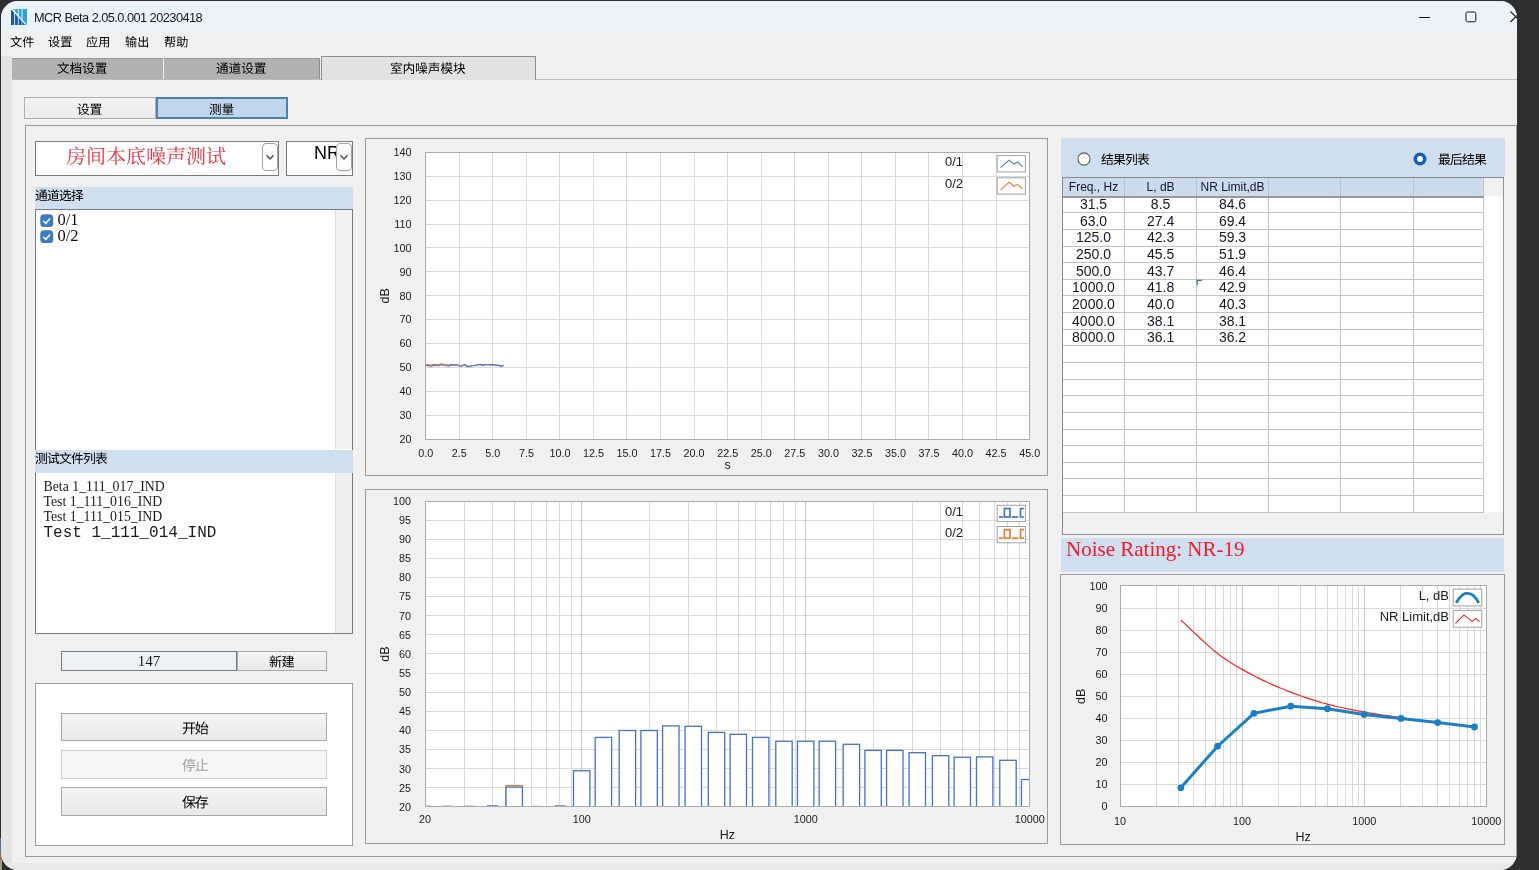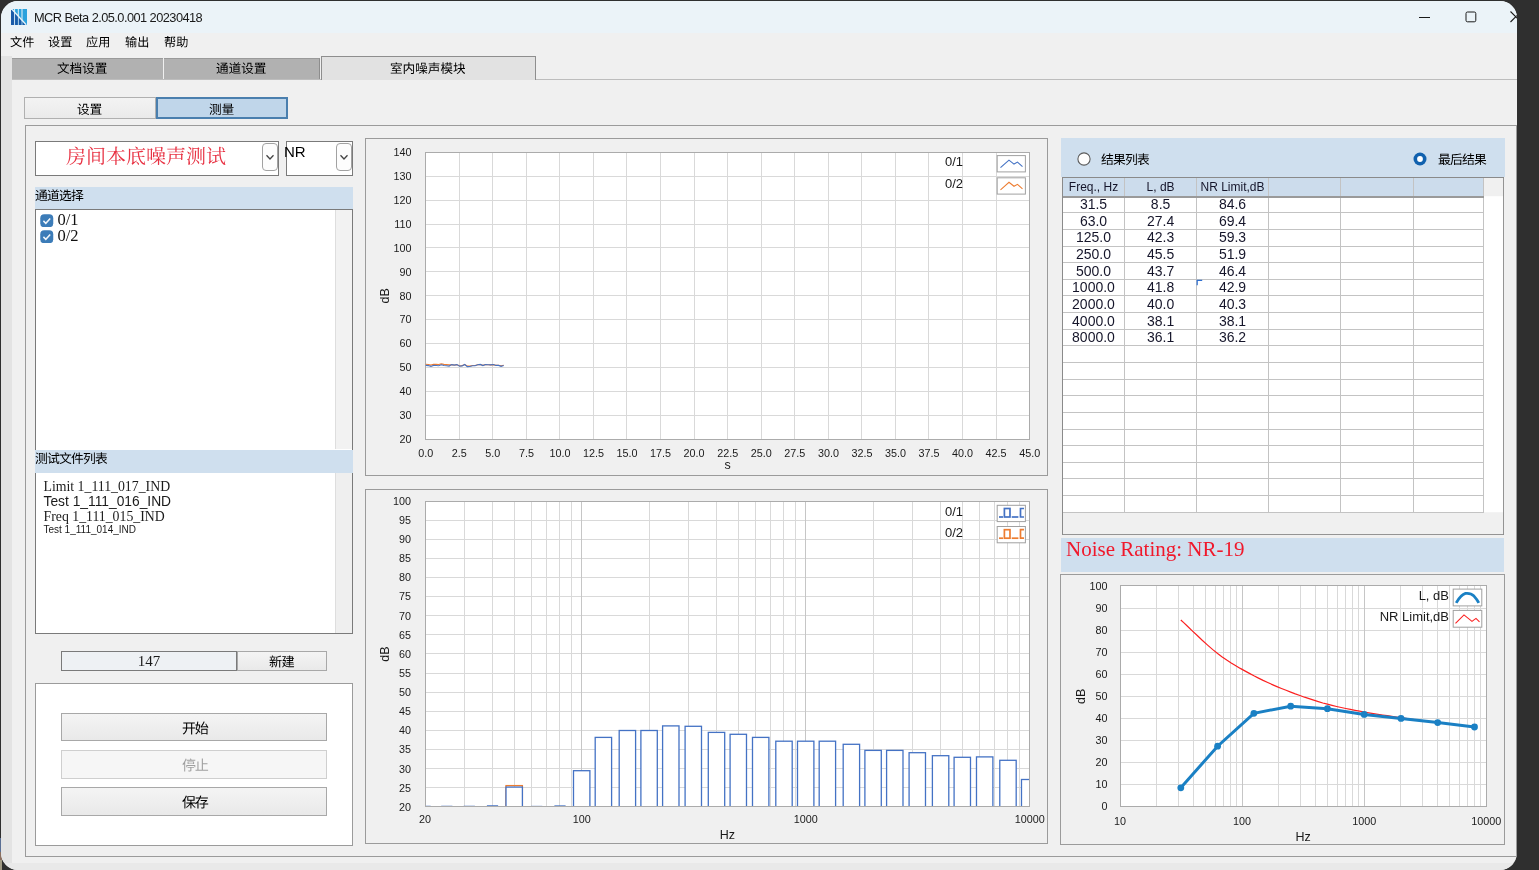--- a/index.html
+++ b/index.html
@@ -98,21 +98,21 @@
 <div style="position:absolute;left:64.5px;top:141.8px">
       <svg width="161" height="26" viewBox="0 0 161 26" style="display:block">
         <path transform="translate(0,20.4)" d="M9.8 -10.1Q10.7 -10.0 11.3 -9.7Q11.9 -9.4 12.2 -9.0Q12.4 -8.7 12.5 -8.4Q12.5 -8.1 12.4 -7.9Q12.2 -7.6 11.9 -7.6Q11.7 -7.6 11.3 -7.8Q11.1 -8.3 10.6 -8.9Q10.0 -9.6 9.6 -10.0ZM11.0 -7.4Q10.9 -6.4 10.8 -5.4Q10.6 -4.4 10.2 -3.4Q9.8 -2.5 9.0 -1.6Q8.2 -0.8 7.0 0.0Q5.7 0.8 3.9 1.5L3.6 1.2Q5.7 0.3 6.8 -0.8Q8.0 -1.8 8.6 -2.9Q9.1 -4.0 9.3 -5.1Q9.5 -6.2 9.5 -7.4ZM15.2 -4.8 16.0 -5.6 17.4 -4.3Q17.2 -4.1 16.7 -4.1Q16.5 -2.2 16.1 -0.9Q15.7 0.4 15.1 0.9Q14.8 1.1 14.2 1.3Q13.6 1.4 13.0 1.4Q13.0 1.1 12.9 0.9Q12.8 0.7 12.6 0.5Q12.4 0.4 11.7 0.2Q11.1 0.1 10.5 -0.0L10.5 -0.3Q11.0 -0.3 11.6 -0.3Q12.2 -0.2 12.8 -0.2Q13.4 -0.1 13.6 -0.1Q14.1 -0.1 14.3 -0.3Q14.6 -0.5 14.8 -1.1Q15.0 -1.8 15.2 -2.7Q15.3 -3.7 15.4 -4.8ZM15.8 -4.8V-4.2H9.4L9.6 -4.8ZM17.2 -8.6Q17.2 -8.6 17.3 -8.4Q17.5 -8.3 17.8 -8.1Q18.1 -7.9 18.4 -7.6Q18.7 -7.4 18.9 -7.1Q18.8 -6.8 18.4 -6.8H5.1L5.0 -7.4H16.2ZM8.6 -16.9Q9.7 -16.7 10.4 -16.4Q11.0 -16.1 11.4 -15.7Q11.7 -15.3 11.8 -15.0Q11.9 -14.6 11.8 -14.4Q11.7 -14.1 11.4 -14.1Q11.2 -14.0 10.8 -14.2Q10.6 -14.6 10.2 -15.1Q9.8 -15.6 9.3 -16.0Q8.8 -16.5 8.4 -16.8ZM16.6 -10.9V-10.3H4.0V-10.9ZM3.3 -14.2V-14.7L4.8 -14.0H4.6V-9.4Q4.6 -8.4 4.5 -7.2Q4.5 -6.1 4.2 -4.9Q4.0 -3.8 3.6 -2.6Q3.2 -1.5 2.5 -0.4Q1.7 0.7 0.7 1.6L0.4 1.3Q1.7 -0.2 2.3 -2.0Q2.9 -3.8 3.1 -5.6Q3.3 -7.5 3.3 -9.4V-14.0ZM16.6 -14.0V-13.4H4.0V-14.0ZM15.9 -14.0 16.6 -14.8 18.1 -13.6Q18.1 -13.5 17.9 -13.4Q17.6 -13.2 17.4 -13.2V-9.9Q17.4 -9.9 17.2 -9.8Q17.0 -9.6 16.7 -9.6Q16.5 -9.5 16.3 -9.5H16.1V-14.0Z M33.0 -3.6V-3.0H26.9V-3.6ZM33.0 -11.3V-10.7H26.9V-11.3ZM33.0 -7.6V-7.0H27.0V-7.6ZM32.3 -11.3 33.0 -12.1 34.4 -10.9Q34.4 -10.8 34.2 -10.7Q34.0 -10.6 33.7 -10.6V-1.9Q33.7 -1.8 33.5 -1.7Q33.4 -1.6 33.1 -1.5Q32.9 -1.4 32.7 -1.4H32.5V-11.3ZM26.2 -12.0 27.6 -11.3H27.4V-1.5Q27.4 -1.4 27.2 -1.2Q26.9 -1.0 26.4 -1.0H26.2V-11.3ZM23.5 -16.9Q24.7 -16.5 25.4 -16.0Q26.1 -15.5 26.4 -15.0Q26.8 -14.5 26.9 -14.1Q26.9 -13.7 26.8 -13.4Q26.6 -13.1 26.3 -13.1Q26.0 -13.0 25.7 -13.2Q25.5 -13.8 25.1 -14.4Q24.7 -15.1 24.2 -15.7Q23.8 -16.3 23.3 -16.7ZM24.3 -13.9Q24.3 -13.7 24.1 -13.6Q24.0 -13.4 23.6 -13.4V1.1Q23.6 1.2 23.4 1.3Q23.3 1.4 23.0 1.5Q22.8 1.6 22.5 1.6H22.3V-14.2ZM37.1 -15.1V-14.5H27.9L27.8 -15.1ZM36.3 -15.1 36.9 -15.9 38.6 -14.6Q38.5 -14.5 38.3 -14.4Q38.1 -14.3 37.8 -14.2V-0.5Q37.8 0.1 37.6 0.5Q37.5 0.9 37.0 1.1Q36.5 1.4 35.6 1.5Q35.5 1.2 35.4 0.9Q35.3 0.7 35.1 0.5Q34.8 0.3 34.4 0.2Q33.9 0.1 33.2 -0.0V-0.3Q33.2 -0.3 33.5 -0.3Q33.9 -0.3 34.4 -0.2Q34.9 -0.2 35.3 -0.2Q35.8 -0.1 35.9 -0.1Q36.3 -0.1 36.4 -0.3Q36.5 -0.4 36.5 -0.6V-15.1Z M50.8 -12.3Q51.4 -10.9 52.4 -9.5Q53.3 -8.1 54.4 -6.9Q55.5 -5.7 56.7 -4.8Q57.9 -3.9 59.2 -3.2L59.1 -3.0Q58.7 -3.0 58.3 -2.7Q58.0 -2.4 57.8 -1.9Q56.3 -3.0 54.9 -4.5Q53.5 -6.0 52.3 -8.0Q51.2 -9.9 50.5 -12.2ZM50.0 -12.0Q48.8 -8.7 46.5 -6.0Q44.2 -3.2 40.9 -1.2L40.7 -1.5Q42.5 -2.9 44.0 -4.6Q45.5 -6.4 46.7 -8.4Q47.8 -10.3 48.5 -12.3H50.0ZM51.4 -16.6Q51.3 -16.3 51.2 -16.2Q51.0 -16.0 50.6 -16.0V1.1Q50.6 1.1 50.5 1.3Q50.3 1.4 50.1 1.5Q49.8 1.5 49.6 1.5H49.3V-16.8ZM53.4 -4.7Q53.4 -4.7 53.6 -4.5Q53.8 -4.4 54.0 -4.2Q54.3 -3.9 54.6 -3.7Q54.9 -3.4 55.1 -3.2Q55.1 -2.8 54.6 -2.8H45.1L44.9 -3.4H52.5ZM56.8 -13.7Q56.8 -13.7 57.0 -13.5Q57.2 -13.4 57.4 -13.1Q57.7 -12.9 58.1 -12.6Q58.4 -12.3 58.6 -12.1Q58.6 -11.8 58.1 -11.8H41.6L41.4 -12.3H55.7Z M69.0 -17.0Q70.0 -16.8 70.6 -16.5Q71.2 -16.2 71.5 -15.9Q71.8 -15.5 71.8 -15.2Q71.9 -14.8 71.7 -14.6Q71.6 -14.4 71.3 -14.3Q71.0 -14.3 70.6 -14.5Q70.4 -15.1 69.8 -15.7Q69.3 -16.4 68.8 -16.9ZM62.9 -14.4V-14.8L64.5 -14.2H64.2V-9.1Q64.2 -7.9 64.1 -6.5Q64.1 -5.1 63.8 -3.6Q63.5 -2.2 62.8 -0.9Q62.2 0.5 61.1 1.6L60.8 1.4Q61.8 -0.1 62.2 -1.9Q62.7 -3.6 62.8 -5.5Q62.9 -7.3 62.9 -9.1V-14.2ZM77.4 -15.4Q77.4 -15.4 77.6 -15.3Q77.8 -15.1 78.1 -14.9Q78.4 -14.7 78.7 -14.4Q79.0 -14.1 79.2 -13.9Q79.2 -13.6 78.7 -13.6H63.5V-14.2H76.5ZM70.3 -1.6Q71.3 -1.3 71.9 -0.9Q72.5 -0.5 72.8 -0.1Q73.1 0.3 73.1 0.6Q73.1 1.0 73.0 1.2Q72.9 1.4 72.6 1.4Q72.3 1.5 72.0 1.3Q71.9 0.8 71.6 0.3Q71.3 -0.2 70.9 -0.7Q70.5 -1.1 70.1 -1.4ZM68.4 -11.0Q68.3 -10.9 68.1 -10.8Q67.9 -10.7 67.6 -10.7V-9.3Q67.5 -9.3 67.3 -9.3Q67.0 -9.3 66.3 -9.3V-10.5V-11.7ZM66.0 -0.2Q66.5 -0.4 67.2 -0.8Q68.0 -1.3 68.9 -1.8Q69.9 -2.4 70.8 -3.0L71.0 -2.7Q70.6 -2.4 69.9 -1.7Q69.3 -1.1 68.5 -0.4Q67.7 0.4 66.8 1.1ZM67.3 -10.7 67.6 -10.5V-0.2L66.4 0.3L66.9 -0.4Q67.2 0.1 67.1 0.5Q67.1 0.8 67.0 1.1Q66.8 1.4 66.7 1.5L65.5 -0.1Q66.0 -0.5 66.2 -0.6Q66.3 -0.8 66.3 -1.0V-10.7ZM73.1 -11.3Q73.0 -9.8 73.3 -8.2Q73.5 -6.6 74.0 -5.1Q74.5 -3.6 75.4 -2.4Q76.2 -1.2 77.4 -0.5Q77.6 -0.4 77.8 -0.4Q77.9 -0.4 78.0 -0.7Q78.2 -1.0 78.3 -1.5Q78.5 -2.0 78.7 -2.5L78.9 -2.5L78.7 0.0Q79.1 0.4 79.2 0.7Q79.2 0.9 79.1 1.1Q78.9 1.4 78.5 1.4Q78.1 1.4 77.7 1.2Q77.2 1.0 76.8 0.8Q75.4 -0.1 74.5 -1.4Q73.5 -2.7 72.9 -4.3Q72.4 -5.9 72.1 -7.7Q71.8 -9.5 71.7 -11.3ZM77.5 -11.4Q77.2 -11.2 76.5 -11.5Q75.2 -11.3 73.7 -11.1Q72.1 -10.9 70.4 -10.8Q68.7 -10.6 67.0 -10.6L67.0 -10.9Q68.1 -11.1 69.4 -11.3Q70.7 -11.5 71.9 -11.8Q73.1 -12.0 74.2 -12.3Q75.3 -12.5 76.1 -12.8ZM77.0 -8.0Q77.0 -8.0 77.2 -7.9Q77.3 -7.8 77.6 -7.5Q77.9 -7.3 78.2 -7.1Q78.5 -6.8 78.7 -6.6Q78.6 -6.3 78.2 -6.3H66.9V-6.9H76.1Z M86.5 -4.7H96.7L97.6 -5.8Q97.6 -5.8 97.9 -5.6Q98.2 -5.4 98.6 -5.1Q99.0 -4.7 99.3 -4.4Q99.2 -4.1 98.8 -4.1H86.7ZM91.9 -6.7 93.6 -6.6Q93.6 -6.4 93.5 -6.3Q93.4 -6.2 93.2 -6.1V1.1Q93.2 1.2 93.0 1.3Q92.9 1.4 92.6 1.5Q92.4 1.6 92.2 1.6H91.9ZM93.2 -4.7Q93.8 -3.7 94.9 -2.9Q95.9 -2.0 97.1 -1.3Q98.3 -0.7 99.4 -0.3L99.4 -0.1Q99.0 -0.0 98.7 0.3Q98.4 0.6 98.3 1.1Q97.2 0.5 96.2 -0.3Q95.2 -1.2 94.3 -2.2Q93.4 -3.3 92.9 -4.5ZM91.3 -4.7H92.7V-4.4Q91.6 -2.5 89.7 -1.1Q87.7 0.3 85.2 1.2L85.0 0.9Q87.1 -0.1 88.7 -1.6Q90.3 -3.0 91.3 -4.7ZM81.6 -14.5V-15.1L82.8 -14.5H85.7V-13.9H82.7V-2.8Q82.7 -2.7 82.6 -2.6Q82.4 -2.5 82.2 -2.4Q82.0 -2.3 81.8 -2.3H81.6ZM84.8 -14.5H84.6L85.3 -15.2L86.8 -14.1Q86.7 -14.0 86.5 -13.9Q86.3 -13.7 86.0 -13.7V-3.9Q86.0 -3.8 85.8 -3.7Q85.7 -3.6 85.4 -3.5Q85.2 -3.4 85.0 -3.4H84.8ZM89.3 -15.9V-16.4L90.5 -15.9H95.9V-15.3H90.4V-12.0Q90.4 -11.9 90.3 -11.8Q90.1 -11.8 89.9 -11.7Q89.7 -11.6 89.4 -11.6H89.3ZM95.1 -15.9H94.9L95.5 -16.6L97.1 -15.4Q97.0 -15.3 96.8 -15.2Q96.6 -15.1 96.3 -15.0V-12.1Q96.3 -12.1 96.1 -12.0Q95.9 -11.9 95.7 -11.8Q95.4 -11.8 95.2 -11.8H95.1ZM87.0 -10.8V-11.4L88.3 -10.8H91.5V-10.2H88.2V-6.4Q88.2 -6.4 88.0 -6.3Q87.9 -6.2 87.7 -6.1Q87.5 -6.1 87.2 -6.1H87.0ZM90.7 -10.8H90.5L91.2 -11.5L92.7 -10.4Q92.6 -10.3 92.4 -10.2Q92.1 -10.1 91.9 -10.0V-6.8Q91.9 -6.7 91.7 -6.6Q91.5 -6.5 91.3 -6.4Q91.1 -6.3 90.9 -6.3H90.7ZM82.1 -5.7H85.6V-5.1H82.1ZM87.5 -7.8H91.4V-7.2H87.5ZM93.5 -10.8V-11.4L94.7 -10.8H97.8V-10.2H94.6V-6.5Q94.6 -6.5 94.4 -6.4Q94.3 -6.3 94.1 -6.2Q93.9 -6.2 93.6 -6.2H93.5ZM97.2 -10.8H97.0L97.7 -11.5L99.2 -10.4Q99.1 -10.3 98.9 -10.2Q98.7 -10.1 98.4 -10.0V-6.7Q98.4 -6.6 98.2 -6.5Q98.1 -6.5 97.8 -6.4Q97.6 -6.3 97.4 -6.3H97.2ZM93.9 -7.8H97.8V-7.2H93.9ZM89.7 -13.0H95.8V-12.5H89.7Z M103.5 -9.3V-9.5V-10.0L105.1 -9.3H104.8V-6.3Q104.8 -5.4 104.7 -4.4Q104.6 -3.3 104.2 -2.3Q103.9 -1.2 103.1 -0.2Q102.3 0.8 101.0 1.6L100.8 1.4Q102.0 0.2 102.6 -1.0Q103.1 -2.3 103.3 -3.7Q103.5 -5.0 103.5 -6.3ZM104.1 -5.2H115.8V-4.6H104.1ZM104.1 -9.3H115.8V-8.7H104.1ZM101.2 -14.6H115.9L116.9 -15.8Q116.9 -15.8 117.1 -15.6Q117.3 -15.5 117.6 -15.3Q117.9 -15.1 118.2 -14.8Q118.5 -14.6 118.8 -14.3Q118.7 -14.0 118.3 -14.0H101.4ZM102.4 -11.7H115.3L116.2 -12.9Q116.2 -12.9 116.4 -12.8Q116.6 -12.6 116.9 -12.4Q117.1 -12.2 117.5 -11.9Q117.8 -11.7 118.0 -11.4Q117.9 -11.1 117.5 -11.1H102.6ZM109.3 -16.8 111.4 -16.6Q111.3 -16.4 111.2 -16.2Q111.0 -16.1 110.6 -16.0V-11.5H109.3ZM109.4 -9.3H110.6V-4.9H109.4ZM115.1 -9.3H114.9L115.6 -10.1L117.2 -8.9Q117.1 -8.8 116.9 -8.7Q116.7 -8.5 116.4 -8.5V-3.7Q116.4 -3.7 116.2 -3.6Q116.0 -3.5 115.8 -3.4Q115.5 -3.4 115.3 -3.4H115.1Z M130.8 -12.5Q130.8 -12.3 130.6 -12.2Q130.4 -12.1 130.1 -12.1Q130.0 -9.9 130.0 -8.1Q129.9 -6.3 129.7 -4.8Q129.5 -3.3 128.9 -2.1Q128.4 -1.0 127.5 -0.0Q126.5 0.9 124.9 1.6L124.6 1.3Q126.0 0.5 126.8 -0.5Q127.6 -1.4 128.0 -2.6Q128.5 -3.8 128.6 -5.3Q128.8 -6.8 128.9 -8.7Q128.9 -10.6 128.9 -13.0ZM129.9 -3.7Q131.0 -3.2 131.7 -2.7Q132.4 -2.2 132.8 -1.7Q133.2 -1.2 133.2 -0.7Q133.3 -0.3 133.1 0.0Q133.0 0.3 132.7 0.4Q132.4 0.4 132.1 0.2Q131.9 -0.5 131.5 -1.1Q131.1 -1.8 130.6 -2.4Q130.1 -3.1 129.7 -3.5ZM126.3 -15.9 127.6 -15.3H131.6L132.3 -16.1L133.7 -15.0Q133.6 -14.8 133.4 -14.8Q133.2 -14.7 132.9 -14.6V-4.8Q132.9 -4.7 132.6 -4.6Q132.3 -4.4 131.9 -4.4H131.7V-14.7H127.4V-4.3Q127.4 -4.3 127.1 -4.1Q126.9 -4.0 126.4 -4.0H126.3V-15.3ZM139.0 -16.2Q139.0 -16.0 138.8 -15.8Q138.6 -15.7 138.3 -15.6V-0.3Q138.3 0.2 138.1 0.6Q138.0 1.0 137.6 1.2Q137.2 1.5 136.4 1.6Q136.4 1.3 136.3 1.0Q136.2 0.8 136.0 0.6Q135.8 0.5 135.4 0.3Q135.1 0.2 134.5 0.2V-0.2Q134.5 -0.2 134.8 -0.1Q135.1 -0.1 135.4 -0.1Q135.8 -0.0 136.2 -0.0Q136.5 -0.0 136.6 -0.0Q136.9 -0.0 137.0 -0.1Q137.1 -0.2 137.1 -0.4V-16.4ZM136.2 -13.9Q136.2 -13.7 136.0 -13.5Q135.9 -13.4 135.5 -13.4V-3.3Q135.5 -3.2 135.4 -3.1Q135.3 -3.0 135.1 -2.9Q134.9 -2.9 134.6 -2.9H134.4V-14.1ZM121.9 -4.1Q122.1 -4.1 122.2 -4.1Q122.3 -4.2 122.4 -4.5Q122.5 -4.7 122.6 -4.9Q122.6 -5.1 122.8 -5.5Q123.0 -5.9 123.2 -6.8Q123.5 -7.6 124.0 -9.1Q124.6 -10.5 125.3 -12.8L125.7 -12.8Q125.5 -12.1 125.3 -11.1Q125.1 -10.2 124.8 -9.3Q124.6 -8.3 124.3 -7.5Q124.1 -6.6 124.0 -5.9Q123.8 -5.3 123.7 -5.0Q123.6 -4.6 123.6 -4.1Q123.5 -3.7 123.5 -3.3Q123.5 -2.9 123.7 -2.4Q123.8 -1.9 123.9 -1.2Q124.1 -0.6 124.0 0.2Q124.0 0.8 123.7 1.2Q123.4 1.6 122.9 1.6Q122.7 1.6 122.5 1.3Q122.3 1.0 122.3 0.6Q122.4 -0.4 122.4 -1.3Q122.5 -2.1 122.4 -2.7Q122.3 -3.2 122.1 -3.3Q121.9 -3.5 121.6 -3.5Q121.4 -3.6 121.1 -3.6V-4.1Q121.1 -4.1 121.4 -4.1Q121.8 -4.1 121.9 -4.1ZM121.0 -12.0Q121.9 -11.8 122.5 -11.5Q123.1 -11.1 123.4 -10.8Q123.7 -10.4 123.7 -10.1Q123.8 -9.7 123.6 -9.5Q123.4 -9.3 123.2 -9.2Q122.9 -9.2 122.6 -9.4Q122.4 -9.8 122.1 -10.3Q121.9 -10.7 121.5 -11.2Q121.1 -11.6 120.8 -11.9ZM122.3 -16.6Q123.3 -16.4 124.0 -16.1Q124.6 -15.7 125.0 -15.3Q125.3 -15.0 125.3 -14.6Q125.4 -14.2 125.2 -14.0Q125.1 -13.7 124.8 -13.7Q124.5 -13.6 124.2 -13.8Q124.0 -14.3 123.7 -14.8Q123.4 -15.2 122.9 -15.7Q122.5 -16.1 122.1 -16.4Z M155.9 -16.1Q156.8 -15.8 157.3 -15.5Q157.8 -15.1 158.0 -14.7Q158.3 -14.3 158.2 -14.0Q158.2 -13.7 158.1 -13.5Q157.9 -13.3 157.6 -13.2Q157.3 -13.2 157.0 -13.4Q156.9 -14.1 156.5 -14.8Q156.1 -15.5 155.6 -16.0ZM146.0 -1.2Q146.6 -1.3 147.8 -1.6Q148.9 -1.9 150.4 -2.3Q151.9 -2.7 153.4 -3.1L153.5 -2.8Q152.4 -2.4 150.8 -1.7Q149.2 -1.0 147.1 -0.2Q147.0 0.2 146.7 0.3ZM150.4 -8.1V-1.8L149.1 -1.5V-8.1ZM155.2 -16.4Q155.2 -16.2 155.0 -16.0Q154.8 -15.9 154.5 -15.8Q154.4 -13.4 154.5 -11.0Q154.6 -8.7 154.9 -6.7Q155.2 -4.7 155.9 -3.1Q156.5 -1.6 157.6 -0.7Q157.8 -0.5 157.9 -0.5Q158.0 -0.5 158.2 -0.8Q158.3 -1.2 158.6 -1.8Q158.8 -2.5 158.9 -3.1L159.2 -3.0L158.9 -0.0Q159.3 0.5 159.3 0.8Q159.4 1.1 159.3 1.3Q159.1 1.5 158.8 1.5Q158.5 1.5 158.2 1.4Q157.9 1.3 157.5 1.1Q157.2 0.9 156.9 0.6Q155.6 -0.5 154.9 -2.2Q154.1 -3.9 153.7 -6.1Q153.3 -8.3 153.2 -11.0Q153.1 -13.6 153.1 -16.6ZM157.7 -13.2Q157.7 -13.2 157.9 -13.0Q158.0 -12.9 158.3 -12.7Q158.6 -12.5 158.9 -12.2Q159.2 -12.0 159.4 -11.7Q159.3 -11.4 158.9 -11.4H146.3L146.1 -12.0H156.8ZM151.9 -9.3Q151.9 -9.3 152.1 -9.1Q152.4 -8.9 152.7 -8.6Q153.0 -8.3 153.3 -8.0Q153.3 -7.7 152.8 -7.7H146.5L146.4 -8.3H151.1ZM142.8 -0.9Q143.2 -1.1 143.9 -1.6Q144.6 -2.1 145.4 -2.7Q146.2 -3.4 147.1 -4.0L147.3 -3.8Q147.0 -3.4 146.4 -2.7Q145.8 -2.1 145.1 -1.3Q144.4 -0.5 143.6 0.3ZM144.3 -10.7 144.6 -10.5V-0.9L143.4 -0.5L144.0 -1.0Q144.1 -0.6 144.0 -0.2Q144.0 0.1 143.8 0.3Q143.6 0.5 143.5 0.6L142.6 -1.0Q143.1 -1.2 143.2 -1.4Q143.3 -1.5 143.3 -1.8V-10.7ZM143.3 -11.4 144.0 -12.1 145.3 -11.0Q145.2 -10.9 145.0 -10.7Q144.8 -10.6 144.4 -10.6L144.6 -10.8V-9.8H143.3V-11.4ZM142.1 -16.7Q143.2 -16.2 143.9 -15.7Q144.5 -15.1 144.9 -14.6Q145.2 -14.1 145.3 -13.7Q145.3 -13.3 145.2 -13.0Q145.0 -12.7 144.7 -12.7Q144.5 -12.6 144.1 -12.8Q144.0 -13.4 143.6 -14.1Q143.2 -14.8 142.8 -15.4Q142.3 -16.1 141.9 -16.5ZM144.2 -11.4V-10.8H141.0L140.8 -11.4Z" fill="#e83344"></path>
       </svg>
     </div>
 <svg style="position:absolute;left:260.5px;top:141.5px" width="16" height="28" viewBox="0 0 16 28">
 <rect x="0.5" y="0.5" width="15" height="27" rx="3.5" fill="#fdfdfd" stroke="#a2a2a2"></rect>
 <path d="M4.5,12.3 L8,16 L11.5,12.3" fill="none" stroke="#454545" stroke-width="1.3"></path>
     </svg>
 <div style="position:absolute;left:284.5px;top:140px;width:67px;height:34.5px;background:#fff;border:1px solid #7a7a7a"></div>
-<div style="position:absolute;left:283px;top:141.5px;font-size:15px;color:#000">NR</div>
+<div style="position:absolute;left:313px;top:141.5px;font-size:18px;color:#000">NR</div>
 <svg style="position:absolute;left:334.5px;top:141.5px" width="16" height="28" viewBox="0 0 16 28">
 <rect x="0.5" y="0.5" width="15" height="27" rx="3.5" fill="#fdfdfd" stroke="#a2a2a2"></rect>
 <path d="M4.5,12.3 L8,16 L11.5,12.3" fill="none" stroke="#454545" stroke-width="1.3"></path>
     </svg>
 <div class="hdr" style="left:33.5px;top:186px;width:318px;height:22px"></div>
 <div style="position:absolute;left:34px;top:185.5px">
       <svg width="49" height="17" viewBox="0 0 49 17" style="display:block">
         <path transform="translate(0,13.1)" d="M3.3 -6.0V-1.1H2.4V-5.0H0.5V-6.0ZM0.8 -9.7 1.5 -10.2Q1.9 -9.9 2.3 -9.6Q2.7 -9.2 3.1 -8.8Q3.5 -8.4 3.7 -8.1L3.0 -7.5Q2.8 -7.8 2.4 -8.2Q2.0 -8.6 1.6 -9.0Q1.2 -9.4 0.8 -9.7ZM5.8 -8.6 6.4 -9.2Q7.0 -9.0 7.7 -8.7Q8.4 -8.4 9.0 -8.1Q9.6 -7.8 10.1 -7.5L9.4 -6.9Q9.0 -7.2 8.4 -7.5Q7.8 -7.8 7.1 -8.1Q6.4 -8.4 5.8 -8.6ZM4.6 -7.5H11.3V-6.8H5.6V-0.9H4.6ZM10.8 -7.5H11.7V-1.9Q11.7 -1.5 11.6 -1.3Q11.6 -1.1 11.3 -1.0Q11.1 -0.9 10.6 -0.9Q10.2 -0.9 9.6 -0.9Q9.5 -1.1 9.5 -1.3Q9.4 -1.5 9.3 -1.7Q9.7 -1.7 10.1 -1.7Q10.5 -1.7 10.6 -1.7Q10.7 -1.7 10.8 -1.7Q10.8 -1.8 10.8 -1.9ZM4.7 -10.3H11.0V-9.5H4.7ZM5.1 -5.7H11.2V-4.9H5.1ZM5.1 -3.8H11.2V-3.0H5.1ZM7.7 -7.2H8.6V-1.0H7.7ZM10.7 -10.3H10.9L11.1 -10.3L11.7 -9.9Q11.1 -9.3 10.2 -8.7Q9.3 -8.1 8.4 -7.7Q8.4 -7.8 8.2 -8.0Q8.0 -8.2 7.9 -8.3Q8.5 -8.5 9.0 -8.8Q9.5 -9.1 10.0 -9.5Q10.4 -9.8 10.7 -10.1ZM2.8 -1.5Q3.1 -1.5 3.4 -1.3Q3.7 -1.1 4.3 -0.7Q4.9 -0.3 5.7 -0.2Q6.6 -0.1 7.6 -0.1Q8.2 -0.1 8.8 -0.1Q9.5 -0.1 10.1 -0.2Q10.7 -0.2 11.3 -0.2Q11.9 -0.3 12.4 -0.3Q12.4 -0.2 12.3 -0.0Q12.2 0.1 12.2 0.3Q12.1 0.5 12.1 0.6Q11.8 0.6 11.3 0.6Q10.7 0.7 10.1 0.7Q9.4 0.7 8.8 0.7Q8.1 0.7 7.6 0.7Q6.4 0.7 5.6 0.6Q4.7 0.4 4.1 0.0Q3.7 -0.2 3.4 -0.5Q3.0 -0.7 2.8 -0.7Q2.6 -0.7 2.3 -0.5Q2.0 -0.3 1.7 0.1Q1.4 0.5 1.1 0.9L0.5 0.1Q1.1 -0.6 1.7 -1.0Q2.3 -1.5 2.8 -1.5Z M16.0 -9.1H24.1V-8.3H16.0ZM19.5 -8.7 20.6 -8.6Q20.4 -8.1 20.2 -7.6Q20.0 -7.2 19.8 -6.8L19.0 -6.9Q19.1 -7.3 19.3 -7.8Q19.4 -8.3 19.5 -8.7ZM21.7 -10.7 22.7 -10.5Q22.4 -10.0 22.0 -9.5Q21.7 -9.0 21.4 -8.7L20.6 -8.9Q20.8 -9.2 21.0 -9.5Q21.2 -9.8 21.4 -10.1Q21.6 -10.5 21.7 -10.7ZM17.3 -10.5 18.1 -10.8Q18.4 -10.5 18.6 -10.1Q18.9 -9.7 19.0 -9.4L18.2 -9.0Q18.1 -9.3 17.8 -9.7Q17.6 -10.1 17.3 -10.5ZM15.4 -6.2V-1.1H14.4V-5.3H12.6V-6.2ZM12.8 -9.8 13.6 -10.3Q13.9 -9.9 14.3 -9.6Q14.6 -9.2 14.9 -8.8Q15.3 -8.5 15.4 -8.2L14.7 -7.6Q14.5 -7.9 14.2 -8.3Q13.9 -8.7 13.5 -9.1Q13.2 -9.5 12.8 -9.8ZM14.9 -1.4Q15.2 -1.4 15.5 -1.2Q15.8 -1.0 16.4 -0.7Q17.0 -0.3 17.8 -0.2Q18.6 -0.1 19.7 -0.1Q20.4 -0.1 21.3 -0.2Q22.1 -0.2 22.9 -0.2Q23.7 -0.3 24.3 -0.4Q24.3 -0.2 24.2 -0.1Q24.1 0.1 24.1 0.3Q24.1 0.5 24.0 0.6Q23.7 0.6 23.1 0.6Q22.6 0.7 22.0 0.7Q21.3 0.7 20.7 0.7Q20.1 0.7 19.6 0.7Q18.5 0.7 17.7 0.6Q16.8 0.5 16.1 0.1Q15.7 -0.1 15.4 -0.4Q15.1 -0.6 14.9 -0.6Q14.7 -0.6 14.4 -0.4Q14.1 -0.2 13.8 0.1Q13.5 0.5 13.1 0.9L12.5 0.1Q13.2 -0.5 13.8 -1.0Q14.4 -1.4 14.9 -1.4ZM17.8 -4.7V-3.6H22.1V-4.7ZM17.8 -3.0V-1.9H22.1V-3.0ZM17.8 -6.5V-5.4H22.1V-6.5ZM16.9 -7.2H23.0V-1.1H16.9Z M28.1 -6.3H36.2V-5.4H28.1ZM29.6 -9.0H35.6V-8.1H29.6ZM31.7 -10.7H32.7V-5.9H31.7ZM29.7 -10.4 30.6 -10.2Q30.4 -9.2 29.9 -8.3Q29.5 -7.4 29.0 -6.8Q28.9 -6.9 28.8 -7.0Q28.6 -7.1 28.4 -7.2Q28.3 -7.3 28.2 -7.3Q28.7 -7.9 29.1 -8.7Q29.5 -9.5 29.7 -10.4ZM32.7 -5.8H33.6V-2.4Q33.6 -2.2 33.7 -2.2Q33.8 -2.1 34.0 -2.1Q34.1 -2.1 34.2 -2.1Q34.3 -2.1 34.5 -2.1Q34.7 -2.1 34.8 -2.1Q35.0 -2.1 35.0 -2.1Q35.2 -2.1 35.3 -2.2Q35.3 -2.3 35.4 -2.6Q35.4 -2.9 35.4 -3.6Q35.5 -3.5 35.7 -3.4Q35.8 -3.4 36.0 -3.3Q36.1 -3.3 36.3 -3.2Q36.2 -2.4 36.1 -2.0Q36.0 -1.5 35.8 -1.4Q35.5 -1.2 35.1 -1.2Q35.1 -1.2 34.9 -1.2Q34.7 -1.2 34.5 -1.2Q34.3 -1.2 34.1 -1.2Q33.9 -1.2 33.9 -1.2Q33.4 -1.2 33.1 -1.3Q32.9 -1.4 32.8 -1.7Q32.7 -2.0 32.7 -2.4ZM30.4 -5.8H31.4Q31.3 -5.0 31.2 -4.2Q31.0 -3.5 30.7 -2.9Q30.3 -2.3 29.8 -1.9Q29.2 -1.4 28.3 -1.1Q28.3 -1.2 28.2 -1.3Q28.1 -1.5 28.0 -1.6Q27.9 -1.8 27.8 -1.8Q28.5 -2.1 29.0 -2.5Q29.5 -2.9 29.8 -3.4Q30.1 -3.9 30.2 -4.5Q30.4 -5.1 30.4 -5.8ZM24.8 -9.8 25.5 -10.3Q25.9 -10.0 26.3 -9.7Q26.7 -9.3 27.0 -8.9Q27.4 -8.6 27.6 -8.2L26.8 -7.6Q26.6 -8.0 26.3 -8.3Q25.9 -8.7 25.5 -9.1Q25.2 -9.5 24.8 -9.8ZM27.2 -5.8V-0.9H26.3V-4.9H24.7V-5.8ZM27.1 -1.3Q27.4 -1.3 27.7 -1.1Q28.0 -0.9 28.5 -0.6Q29.1 -0.2 29.9 -0.1Q30.7 -0.0 31.7 -0.0Q32.4 -0.0 33.3 -0.1Q34.1 -0.1 34.9 -0.1Q35.7 -0.2 36.4 -0.3Q36.3 -0.1 36.3 0.0Q36.2 0.2 36.2 0.4Q36.1 0.6 36.1 0.7Q35.7 0.8 35.2 0.8Q34.6 0.8 34.0 0.8Q33.4 0.8 32.8 0.9Q32.1 0.9 31.7 0.9Q30.6 0.9 29.7 0.7Q28.9 0.6 28.3 0.2Q27.9 0.0 27.6 -0.2Q27.3 -0.4 27.1 -0.4Q26.9 -0.4 26.6 -0.2Q26.3 -0.0 25.9 0.3Q25.6 0.6 25.2 1.0L24.6 0.2Q25.0 -0.2 25.5 -0.6Q25.9 -0.9 26.3 -1.1Q26.8 -1.3 27.1 -1.3Z M36.5 -4.0Q37.2 -4.2 38.3 -4.6Q39.4 -4.9 40.6 -5.3L40.7 -4.4Q39.6 -4.0 38.6 -3.7Q37.6 -3.4 36.7 -3.1ZM36.6 -8.2H40.7V-7.3H36.6ZM38.3 -10.7H39.2V-0.2Q39.2 0.2 39.1 0.5Q39.0 0.7 38.8 0.8Q38.5 0.9 38.1 0.9Q37.7 1.0 37.1 1.0Q37.1 0.8 37.0 0.5Q36.9 0.3 36.8 0.1Q37.3 0.1 37.6 0.1Q37.9 0.1 38.0 0.1Q38.3 0.1 38.3 -0.1ZM41.1 -10.1H46.9V-9.2H41.1ZM46.7 -10.1H46.9L47.1 -10.1L47.6 -9.8Q47.2 -8.9 46.5 -8.1Q45.7 -7.3 44.9 -6.7Q44.0 -6.1 43.0 -5.6Q42.0 -5.2 41.0 -4.9Q41.0 -5.0 40.8 -5.3Q40.7 -5.5 40.5 -5.6Q41.5 -5.9 42.4 -6.3Q43.3 -6.7 44.2 -7.2Q45.0 -7.8 45.7 -8.5Q46.3 -9.1 46.7 -9.9ZM42.5 -9.7Q43.1 -8.7 43.9 -7.9Q44.8 -7.1 46.0 -6.5Q47.1 -6.0 48.5 -5.7Q48.4 -5.6 48.3 -5.4Q48.1 -5.3 48.0 -5.1Q47.9 -5.0 47.9 -4.9Q46.5 -5.2 45.4 -5.8Q44.2 -6.5 43.3 -7.4Q42.4 -8.3 41.8 -9.4ZM41.3 -4.1H47.3V-3.3H41.3ZM40.7 -2.0H48.3V-1.1H40.7ZM43.9 -5.3H44.9V1.0H43.9Z" fill="#000"></path>
       </svg>
     </div>
@@ -129,24 +129,24 @@
     </svg>
 <div style="position:absolute;left:56.5px;top:224.8px;font-family:'Liberation Serif',serif;font-size:16.5px;color:#111">0/2</div>
 <div class="hdr" style="left:33.5px;top:449.2px;width:318px;height:22.7px"></div>
 <div style="position:absolute;left:34px;top:448.6px">
       <svg width="73" height="17" viewBox="0 0 73 17" style="display:block">
         <path transform="translate(0,13.1)" d="M6.2 -1.2 6.8 -1.5Q7.1 -1.2 7.5 -0.9Q7.8 -0.5 8.1 -0.1Q8.4 0.2 8.6 0.5L8.0 0.9Q7.8 0.6 7.5 0.3Q7.2 -0.1 6.9 -0.5Q6.6 -0.9 6.2 -1.2ZM4.0 -10.0H8.3V-2.0H7.5V-9.3H4.8V-2.0H4.0ZM11.1 -10.6H11.9V-0.1Q11.9 0.3 11.8 0.5Q11.7 0.7 11.4 0.8Q11.2 0.9 10.8 1.0Q10.3 1.0 9.7 1.0Q9.6 0.8 9.6 0.6Q9.5 0.3 9.4 0.2Q9.9 0.2 10.3 0.2Q10.7 0.2 10.8 0.2Q11.1 0.2 11.1 -0.1ZM9.3 -9.6H10.1V-1.9H9.3ZM5.7 -8.4H6.4V-3.8Q6.4 -3.2 6.4 -2.5Q6.3 -1.8 6.0 -1.2Q5.7 -0.6 5.2 -0.0Q4.7 0.6 3.8 1.0Q3.7 0.9 3.7 0.8Q3.6 0.7 3.5 0.6Q3.4 0.5 3.3 0.4Q4.1 -0.0 4.6 -0.5Q5.1 -1.0 5.3 -1.5Q5.6 -2.1 5.6 -2.7Q5.7 -3.2 5.7 -3.8ZM1.0 -9.9 1.6 -10.6Q2.0 -10.4 2.4 -10.2Q2.7 -10.0 3.1 -9.7Q3.5 -9.5 3.7 -9.3L3.1 -8.5Q2.9 -8.7 2.5 -9.0Q2.2 -9.2 1.8 -9.5Q1.4 -9.7 1.0 -9.9ZM0.5 -6.5 1.0 -7.2Q1.4 -7.0 1.8 -6.8Q2.2 -6.5 2.5 -6.3Q2.9 -6.1 3.2 -5.9L2.6 -5.1Q2.4 -5.3 2.0 -5.6Q1.6 -5.8 1.2 -6.0Q0.8 -6.3 0.5 -6.5ZM0.7 0.3Q1.0 -0.1 1.3 -0.8Q1.6 -1.5 1.9 -2.3Q2.2 -3.0 2.5 -3.7L3.3 -3.2Q3.0 -2.6 2.7 -1.8Q2.5 -1.1 2.2 -0.4Q1.9 0.3 1.6 0.9Z M13.5 -9.9 14.2 -10.5Q14.5 -10.2 14.9 -9.9Q15.2 -9.6 15.5 -9.3Q15.9 -8.9 16.1 -8.7L15.4 -8.0Q15.2 -8.3 14.9 -8.6Q14.6 -9.0 14.2 -9.3Q13.9 -9.6 13.5 -9.9ZM14.3 0.7 14.1 -0.2 14.4 -0.6 16.8 -2.1Q16.8 -1.9 16.9 -1.6Q16.9 -1.4 17.0 -1.2Q16.2 -0.7 15.7 -0.3Q15.2 -0.0 14.9 0.2Q14.6 0.4 14.5 0.5Q14.4 0.6 14.3 0.7ZM12.6 -6.7H14.9V-5.8H12.6ZM16.4 -8.1H24.3V-7.2H16.4ZM16.8 -5.3H20.3V-4.4H16.8ZM18.2 -4.8H19.1V-0.9L18.2 -0.8ZM16.6 -0.8Q17.4 -1.0 18.4 -1.3Q19.5 -1.5 20.6 -1.9L20.7 -1.0Q19.7 -0.7 18.7 -0.4Q17.7 -0.1 16.9 0.1ZM22.0 -10.2 22.6 -10.6Q23.0 -10.2 23.4 -9.7Q23.8 -9.2 24.0 -8.8L23.3 -8.3Q23.1 -8.7 22.7 -9.2Q22.3 -9.8 22.0 -10.2ZM20.6 -10.7H21.6Q21.6 -9.0 21.6 -7.5Q21.7 -5.9 21.8 -4.6Q22.0 -3.3 22.2 -2.3Q22.3 -1.4 22.6 -0.8Q22.8 -0.3 23.1 -0.3Q23.3 -0.3 23.4 -0.8Q23.5 -1.3 23.6 -2.2Q23.7 -2.1 23.8 -2.0Q24.0 -1.9 24.1 -1.8Q24.3 -1.8 24.4 -1.7Q24.3 -0.9 24.1 -0.4Q24.0 0.1 23.8 0.4Q23.7 0.7 23.5 0.9Q23.3 1.0 23.1 1.0Q22.5 1.0 22.1 0.4Q21.7 -0.2 21.4 -1.2Q21.2 -2.3 21.0 -3.7Q20.8 -5.1 20.7 -6.9Q20.6 -8.7 20.6 -10.7ZM14.3 0.7Q14.2 0.6 14.2 0.4Q14.1 0.3 14.0 0.1Q13.9 -0.0 13.8 -0.1Q14.0 -0.3 14.2 -0.5Q14.4 -0.8 14.4 -1.2V-6.7H15.3V-0.4Q15.3 -0.4 15.2 -0.3Q15.1 -0.2 15.0 -0.1Q14.8 0.0 14.7 0.2Q14.5 0.3 14.4 0.4Q14.3 0.6 14.3 0.7Z M33.3 -8.1 34.3 -7.8Q33.5 -5.5 32.2 -3.8Q30.9 -2.1 29.2 -0.9Q27.4 0.2 25.1 1.0Q25.0 0.9 24.9 0.7Q24.8 0.5 24.7 0.4Q24.6 0.2 24.5 0.1Q26.8 -0.6 28.5 -1.6Q30.2 -2.7 31.4 -4.3Q32.5 -5.9 33.3 -8.1ZM27.5 -8.0Q28.2 -6.0 29.4 -4.4Q30.7 -2.8 32.4 -1.7Q34.1 -0.5 36.4 0.0Q36.3 0.2 36.1 0.3Q36.0 0.5 35.9 0.6Q35.8 0.8 35.7 0.9Q33.4 0.3 31.7 -0.9Q29.9 -2.1 28.6 -3.8Q27.4 -5.6 26.6 -7.7ZM24.6 -8.5H36.2V-7.6H24.6ZM29.4 -10.5 30.4 -10.8Q30.7 -10.4 31.0 -9.8Q31.3 -9.3 31.4 -8.9L30.4 -8.5Q30.2 -8.9 30.0 -9.5Q29.7 -10.1 29.4 -10.5Z M43.7 -10.6H44.7V1.0H43.7ZM41.5 -10.1 42.4 -9.9Q42.3 -9.0 42.0 -8.2Q41.8 -7.3 41.5 -6.6Q41.1 -5.8 40.8 -5.2Q40.7 -5.3 40.5 -5.4Q40.4 -5.5 40.2 -5.6Q40.1 -5.7 40.0 -5.7Q40.3 -6.3 40.6 -7.0Q40.9 -7.7 41.2 -8.5Q41.4 -9.3 41.5 -10.1ZM41.7 -8.1H47.6V-7.2H41.4ZM40.1 -4.4H48.2V-3.4H40.1ZM39.4 -10.7 40.3 -10.4Q39.9 -9.3 39.4 -8.3Q38.9 -7.2 38.3 -6.3Q37.6 -5.4 37.0 -4.6Q36.9 -4.8 36.8 -4.9Q36.7 -5.1 36.6 -5.3Q36.5 -5.5 36.4 -5.6Q37.0 -6.2 37.6 -7.0Q38.1 -7.9 38.6 -8.8Q39.1 -9.7 39.4 -10.7ZM38.1 -7.4 39.0 -8.3 39.1 -8.3V1.0H38.1Z M48.8 -10.1H55.3V-9.1H48.8ZM51.0 -9.7 51.9 -9.5Q51.7 -8.3 51.3 -7.2Q50.9 -6.1 50.5 -5.2Q50.0 -4.3 49.4 -3.5Q49.3 -3.6 49.2 -3.8Q49.1 -3.9 48.9 -4.0Q48.8 -4.1 48.7 -4.2Q49.2 -4.8 49.7 -5.7Q50.1 -6.6 50.4 -7.6Q50.8 -8.6 51.0 -9.7ZM50.9 -7.2H54.2V-6.3H50.7ZM54.0 -7.2H54.2L54.3 -7.2L54.9 -7.1Q54.6 -4.9 53.9 -3.2Q53.1 -1.6 52.0 -0.6Q51.0 0.5 49.6 1.1Q49.5 1.0 49.4 0.8Q49.3 0.7 49.2 0.5Q49.1 0.4 49.0 0.3Q50.3 -0.2 51.3 -1.2Q52.3 -2.2 53.0 -3.6Q53.7 -5.1 54.0 -7.0ZM50.3 -3.9 50.9 -4.6Q51.2 -4.3 51.6 -4.0Q52.1 -3.7 52.4 -3.5Q52.8 -3.2 53.0 -2.9L52.5 -2.1Q52.2 -2.4 51.9 -2.7Q51.5 -3.0 51.1 -3.3Q50.7 -3.6 50.3 -3.9ZM56.2 -9.3H57.2V-2.1H56.2ZM58.9 -10.7H59.8V-0.2Q59.8 0.2 59.7 0.4Q59.6 0.7 59.3 0.8Q59.0 0.9 58.5 0.9Q58.1 1.0 57.3 1.0Q57.3 0.8 57.2 0.5Q57.1 0.2 57.0 0.0Q57.5 0.1 58.0 0.1Q58.4 0.1 58.6 0.1Q58.7 0.0 58.8 -0.0Q58.9 -0.1 58.9 -0.2Z M61.3 -9.6H71.6V-8.8H61.3ZM62.0 -7.7H71.0V-6.9H62.0ZM60.8 -5.8H71.9V-4.9H60.8ZM65.9 -10.8H66.9V-5.1H65.9ZM65.7 -5.5 66.5 -5.2Q66.0 -4.6 65.4 -4.1Q64.8 -3.5 64.0 -3.1Q63.3 -2.6 62.6 -2.2Q61.8 -1.8 61.1 -1.6Q61.0 -1.7 60.9 -1.8Q60.8 -2.0 60.7 -2.1Q60.6 -2.2 60.5 -2.3Q61.2 -2.6 61.9 -2.9Q62.7 -3.2 63.4 -3.7Q64.1 -4.1 64.7 -4.6Q65.3 -5.1 65.7 -5.5ZM67.1 -5.3Q67.5 -4.1 68.3 -3.1Q69.0 -2.1 70.0 -1.3Q71.1 -0.6 72.4 -0.2Q72.3 -0.1 72.1 0.0Q72.0 0.2 71.9 0.3Q71.8 0.5 71.7 0.6Q70.4 0.1 69.3 -0.7Q68.3 -1.5 67.5 -2.6Q66.7 -3.7 66.2 -5.1ZM70.8 -4.4 71.6 -3.9Q71.0 -3.3 70.2 -2.8Q69.4 -2.2 68.8 -1.9L68.2 -2.4Q68.6 -2.6 69.1 -3.0Q69.6 -3.4 70.0 -3.7Q70.5 -4.1 70.8 -4.4ZM63.2 1.0 63.1 0.2 63.6 -0.2 67.4 -1.3Q67.4 -1.1 67.5 -0.9Q67.5 -0.6 67.6 -0.5Q66.2 -0.1 65.4 0.2Q64.6 0.5 64.2 0.6Q63.7 0.8 63.5 0.9Q63.3 0.9 63.2 1.0ZM63.2 1.0Q63.2 0.9 63.1 0.7Q63.1 0.6 63.0 0.4Q62.9 0.2 62.8 0.1Q63.0 0.1 63.1 -0.1Q63.3 -0.3 63.3 -0.7V-3.5H64.3V0.1Q64.3 0.1 64.2 0.2Q64.1 0.2 63.9 0.3Q63.8 0.4 63.6 0.6Q63.4 0.7 63.3 0.8Q63.2 0.9 63.2 1.0Z" fill="#000"></path>
       </svg>
     </div>
 <div style="position:absolute;left:33.5px;top:471.9px;width:318px;height:160.9px;background:#fff;border:1px solid #7a7a7a;border-top:none"></div>
 <div style="position:absolute;left:333.5px;top:471.9px;width:17px;height:159.9px;background:#efefef;border-left:1px solid #dedede"></div>
-<div style="position:absolute;left:42.5px;top:477.5px;font-family:'Liberation Serif',serif;font-size:13.8px;color:#1a1a1a">Limit 1_111_017_IND</div>
-<div style="position:absolute;left:42.5px;top:492.7px;font-family:Liberation Sans, sans-serif;font-size:13.8px;color:#1a1a1a">Test 1_111_016_IND</div>
-<div style="position:absolute;left:42.5px;top:507.9px;font-family:'Liberation Serif',serif;font-size:13.8px;color:#1a1a1a">Freq 1_111_015_IND</div>
-<div style="position:absolute;left:42.5px;top:523.1px;font-family:Liberation Sans, sans-serif;font-size:10px;color:#1a1a1a">Test 1_111_014_IND</div>
+<div style="position:absolute;left:42.5px;top:477.5px;font-family:'Liberation Serif',serif;font-size:13.8px;color:#1a1a1a">Beta 1_111_017_IND</div>
+<div style="position:absolute;left:42.5px;top:492.7px;font-family:Liberation Serif, serif;font-size:13.8px;color:#1a1a1a">Test 1_111_016_IND</div>
+<div style="position:absolute;left:42.5px;top:507.9px;font-family:'Liberation Serif',serif;font-size:13.8px;color:#1a1a1a">Test 1_111_015_IND</div>
+<div style="position:absolute;left:42.5px;top:523.1px;font-family:Liberation Mono, monospace;font-size:16px;color:#1a1a1a">Test 1_111_014_IND</div>
 <div style="position:absolute;left:60.3px;top:650px;width:175.5px;height:20px;background:#eef1f4;border:1px solid #7a7a7a"></div>
 <div style="position:absolute;left:60.3px;top:652px;width:175.5px;height:16px;font-family:'Liberation Serif',serif;font-size:15px;color:#1a1a1a;text-align:center">147</div>
 <div class="btn" style="left:235.8px;top:650px;width:90.4px;height:20px"></div>
 <div style="position:absolute;left:268.0px;top:651.5px">
       <svg width="26" height="17" viewBox="0 0 26 17" style="display:block">
         <path transform="translate(0,13.5)" d="M7.7 -6.6H12.7V-5.7H7.7ZM0.8 -9.7H6.6V-8.9H0.8ZM0.7 -4.5H6.7V-3.6H0.7ZM0.6 -6.7H6.8V-5.8H0.6ZM10.2 -6.2H11.2V1.0H10.2ZM1.7 -8.6 2.5 -8.8Q2.7 -8.4 2.8 -7.8Q3.0 -7.3 3.0 -6.9L2.2 -6.7Q2.1 -7.1 2.0 -7.6Q1.9 -8.1 1.7 -8.6ZM5.0 -8.8 5.9 -8.6Q5.7 -8.0 5.5 -7.4Q5.2 -6.8 5.0 -6.3L4.2 -6.5Q4.3 -6.8 4.5 -7.2Q4.6 -7.6 4.8 -8.1Q4.9 -8.5 5.0 -8.8ZM11.4 -10.9 12.2 -10.1Q11.6 -9.9 10.8 -9.7Q10.0 -9.5 9.2 -9.3Q8.4 -9.2 7.6 -9.1Q7.6 -9.2 7.5 -9.4Q7.4 -9.7 7.3 -9.8Q8.0 -9.9 8.8 -10.1Q9.6 -10.3 10.3 -10.5Q11.0 -10.7 11.4 -10.9ZM2.8 -10.9 3.7 -11.1Q4.0 -10.7 4.2 -10.3Q4.4 -9.8 4.5 -9.4L3.6 -9.2Q3.5 -9.5 3.3 -10.0Q3.1 -10.5 2.8 -10.9ZM3.3 -6.2H4.2V-0.2Q4.2 0.1 4.1 0.3Q4.1 0.5 3.8 0.6Q3.6 0.7 3.3 0.7Q2.9 0.8 2.4 0.8Q2.4 0.6 2.3 0.4Q2.2 0.1 2.1 -0.1Q2.5 -0.1 2.8 -0.1Q3.0 -0.1 3.1 -0.1Q3.3 -0.1 3.3 -0.2ZM7.3 -9.8H8.2V-5.3Q8.2 -4.6 8.2 -3.8Q8.1 -2.9 8.0 -2.1Q7.8 -1.3 7.6 -0.5Q7.3 0.3 6.8 0.9Q6.8 0.8 6.6 0.7Q6.5 0.6 6.3 0.5Q6.2 0.4 6.1 0.3Q6.6 -0.5 6.9 -1.4Q7.2 -2.4 7.2 -3.4Q7.3 -4.4 7.3 -5.3ZM4.7 -2.8 5.4 -3.2Q5.8 -2.7 6.1 -2.1Q6.4 -1.5 6.5 -1.1L5.8 -0.7Q5.7 -1.1 5.4 -1.7Q5.1 -2.3 4.7 -2.8ZM1.8 -3.1 2.6 -2.9Q2.4 -2.2 2.0 -1.5Q1.6 -0.9 1.2 -0.4Q1.1 -0.5 0.9 -0.7Q0.7 -0.8 0.5 -0.9Q0.9 -1.3 1.3 -1.9Q1.6 -2.5 1.8 -3.1Z M16.9 -8.2H25.0V-7.4H16.9ZM17.5 -4.6H24.4V-3.8H17.5ZM16.9 -2.8H24.9V-2.0H16.9ZM20.2 -11.1H21.1V-0.7H20.2ZM17.7 -10.0H24.1V-5.6H17.6V-6.4H23.2V-9.2H17.7ZM13.3 -10.3H16.4V-9.4H13.3ZM14.3 -6.5H16.3V-5.6H14.2ZM16.0 -6.5H16.2L16.4 -6.5L16.9 -6.4Q16.6 -3.6 15.8 -1.7Q15.0 0.1 13.7 1.1Q13.6 1.0 13.5 0.8Q13.4 0.7 13.2 0.6Q13.1 0.5 13.0 0.4Q14.2 -0.5 15.0 -2.1Q15.7 -3.8 16.0 -6.3ZM14.3 -4.5Q14.7 -3.1 15.3 -2.3Q16.0 -1.4 16.8 -1.0Q17.7 -0.5 18.8 -0.3Q19.9 -0.2 21.1 -0.2Q21.3 -0.2 21.7 -0.2Q22.1 -0.2 22.6 -0.2Q23.1 -0.2 23.6 -0.2Q24.2 -0.2 24.6 -0.2Q25.0 -0.2 25.2 -0.2Q25.1 -0.1 25.0 0.1Q25.0 0.3 24.9 0.4Q24.8 0.6 24.8 0.7H24.1H21.1Q19.7 0.7 18.5 0.5Q17.3 0.3 16.4 -0.2Q15.4 -0.7 14.7 -1.7Q14.0 -2.7 13.5 -4.3ZM13.8 -5.2Q13.7 -5.3 13.7 -5.4Q13.6 -5.6 13.5 -5.7Q13.4 -5.9 13.4 -6.0Q13.6 -6.0 13.8 -6.3Q14.0 -6.5 14.2 -6.8Q14.4 -7.0 14.7 -7.5Q15.0 -8.1 15.3 -8.8Q15.7 -9.5 16.0 -10.2V-10.2L16.3 -10.4L17.0 -10.0Q16.4 -8.8 15.7 -7.6Q15.1 -6.5 14.5 -5.7V-5.7Q14.5 -5.7 14.4 -5.6Q14.3 -5.6 14.1 -5.5Q14.0 -5.4 13.9 -5.4Q13.8 -5.3 13.8 -5.2Z" fill="#000"></path>
       </svg>
     </div>
 <div style="position:absolute;left:33.6px;top:682.2px;width:318.2px;height:163px;background:#fff;border:1px solid #9b9b9b"></div>
 <div class="btn" style="left:60.3px;top:711.8px;width:266px;height:28.7px"></div>

